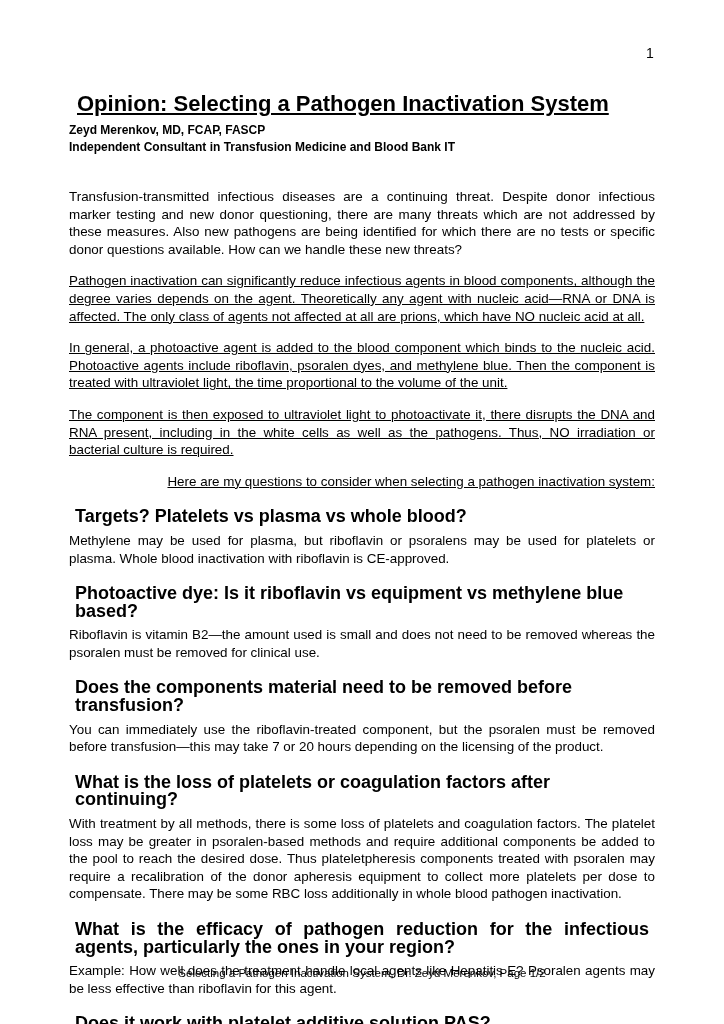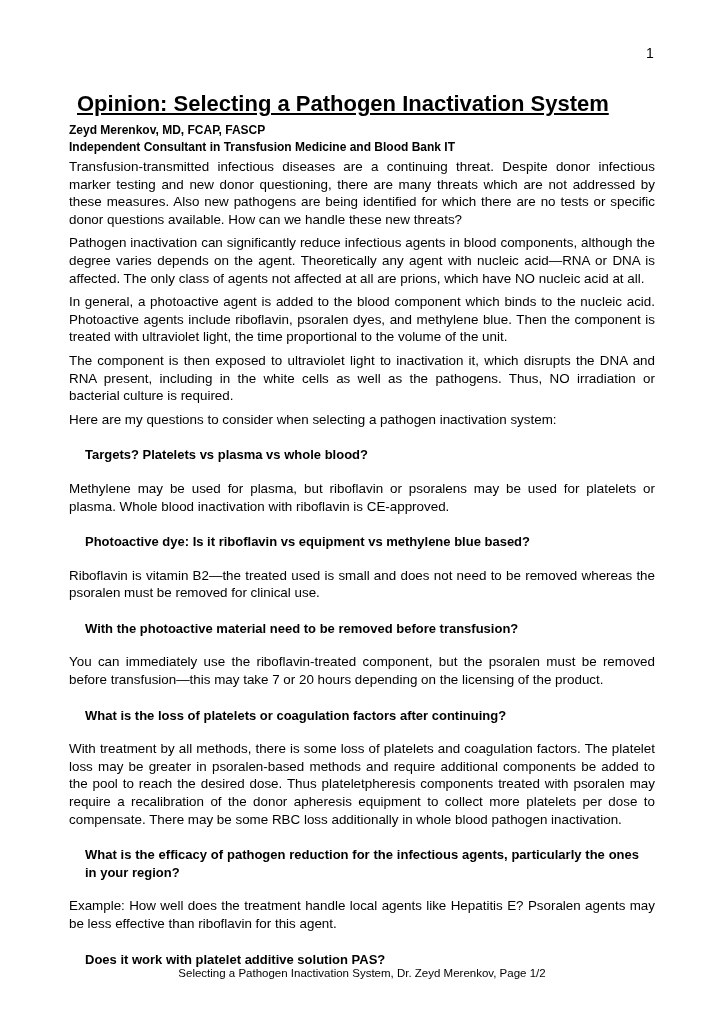--- a/index.html
+++ b/index.html
@@ -41,37 +41,38 @@
       line-height: 17px;
       margin: 0;
     }
     p {
       margin: 0;
       font-size: 13.4px;
       line-height: 17.6px;
       text-align: justify;
     }
     .para {
-      margin-top: 6px;
+      margin-top: 14px;
+      text-decoration: underline;
     }
     .first-para {
-      margin-top: 2px;
+      margin-top: 32px;
     }
     .section {
       margin-top: 18px;
     }
     .section-heading {
       font-weight: bold;
-      font-size: 13px;
+      font-size: 18px;
       line-height: 17.6px;
-      margin: 16px;
+      margin: 6px;
       text-align: left;
     }
     .left {
-      text-align: left;
+      text-align: right;
     }
     .footer {
       position: absolute;
       top: 966px;
       left: 0;
       width: 724px;
       text-align: center;
       font-size: 11.5px;
       line-height: 14px;
     }
@@ -82,35 +83,35 @@
 <div class="page-number">1</div>
 
 <div class="content">
   <h1 class="title">Opinion:  Selecting a Pathogen Inactivation System</h1>
   <div class="subtitle">Zeyd Merenkov, MD, FCAP, FASCP</div>
   <div class="subtitle">Independent Consultant in Transfusion Medicine and Blood Bank IT</div>
 
   <p class="first-para">Transfusion-transmitted infectious diseases are a continuing threat.  Despite donor infectious marker testing and new donor questioning, there are many threats which are not addressed by these measures.  Also new pathogens are being identified for which there are no tests or specific donor questions available.  How can we handle these new threats?</p>
   <p class="para">Pathogen inactivation can significantly reduce infectious agents in blood components, although the degree varies depends on the agent.  Theoretically any agent with nucleic acid—RNA or DNA is affected.  The only class of agents not affected at all are prions, which have NO nucleic acid at all.</p>
   <p class="para">In general, a photoactive agent is added to the blood component which binds to the nucleic acid.  Photoactive agents include riboflavin, psoralen dyes, and methylene blue.  Then the component is treated with ultraviolet light, the time proportional to the volume of the unit.</p>
-  <p class="para">The component is then exposed to ultraviolet light to inactivation it, which disrupts the DNA and RNA present, including in the white cells as well as the pathogens.  Thus, NO irradiation or bacterial culture is required.</p>
+  <p class="para">The component is then exposed to ultraviolet light to photoactivate it, there disrupts the DNA and RNA present, including in the white cells as well as the pathogens.  Thus, NO irradiation or bacterial culture is required.</p>
   <p class="para left">Here are my questions to consider when selecting a pathogen inactivation system:</p>
 
   <div class="section">
     <div class="section-heading">Targets?  Platelets vs plasma vs whole blood?</div>
     <p>Methylene may be used for plasma, but riboflavin or psoralens may be used for platelets or plasma.  Whole blood inactivation with riboflavin is CE-approved.</p>
   </div>
 
   <div class="section">
     <div class="section-heading">Photoactive dye:  Is it riboflavin vs equipment vs methylene blue based?</div>
-    <p>Riboflavin is vitamin B2—the treated used is small and does not need to be removed whereas the psoralen must be removed for clinical use.</p>
+    <p>Riboflavin is vitamin B2—the amount used is small and does not need to be removed whereas the psoralen must be removed for clinical use.</p>
   </div>
 
   <div class="section">
-    <div class="section-heading">With the photoactive material need to be removed before transfusion?</div>
+    <div class="section-heading">Does the components material need to be removed before transfusion?</div>
     <p>You can immediately use the riboflavin-treated component, but the psoralen must be removed before transfusion—this may take 7 or 20 hours depending on the licensing of the product.</p>
   </div>
 
   <div class="section">
     <div class="section-heading">What is the loss of platelets or coagulation factors after continuing?</div>
     <p>With treatment by all methods, there is some loss of platelets and coagulation factors.  The platelet loss may be greater in psoralen-based methods and require additional components be added to the pool to reach the desired dose.  Thus plateletpheresis components treated with psoralen may require a recalibration of the donor apheresis equipment to collect more platelets per dose to compensate.  There may be some RBC loss additionally in whole blood pathogen inactivation.</p>
   </div>
 
   <div class="section">
     <div class="section-heading" style="text-align: justify;">What is the efficacy of pathogen reduction for the infectious agents, particularly the ones in your region?</div>

